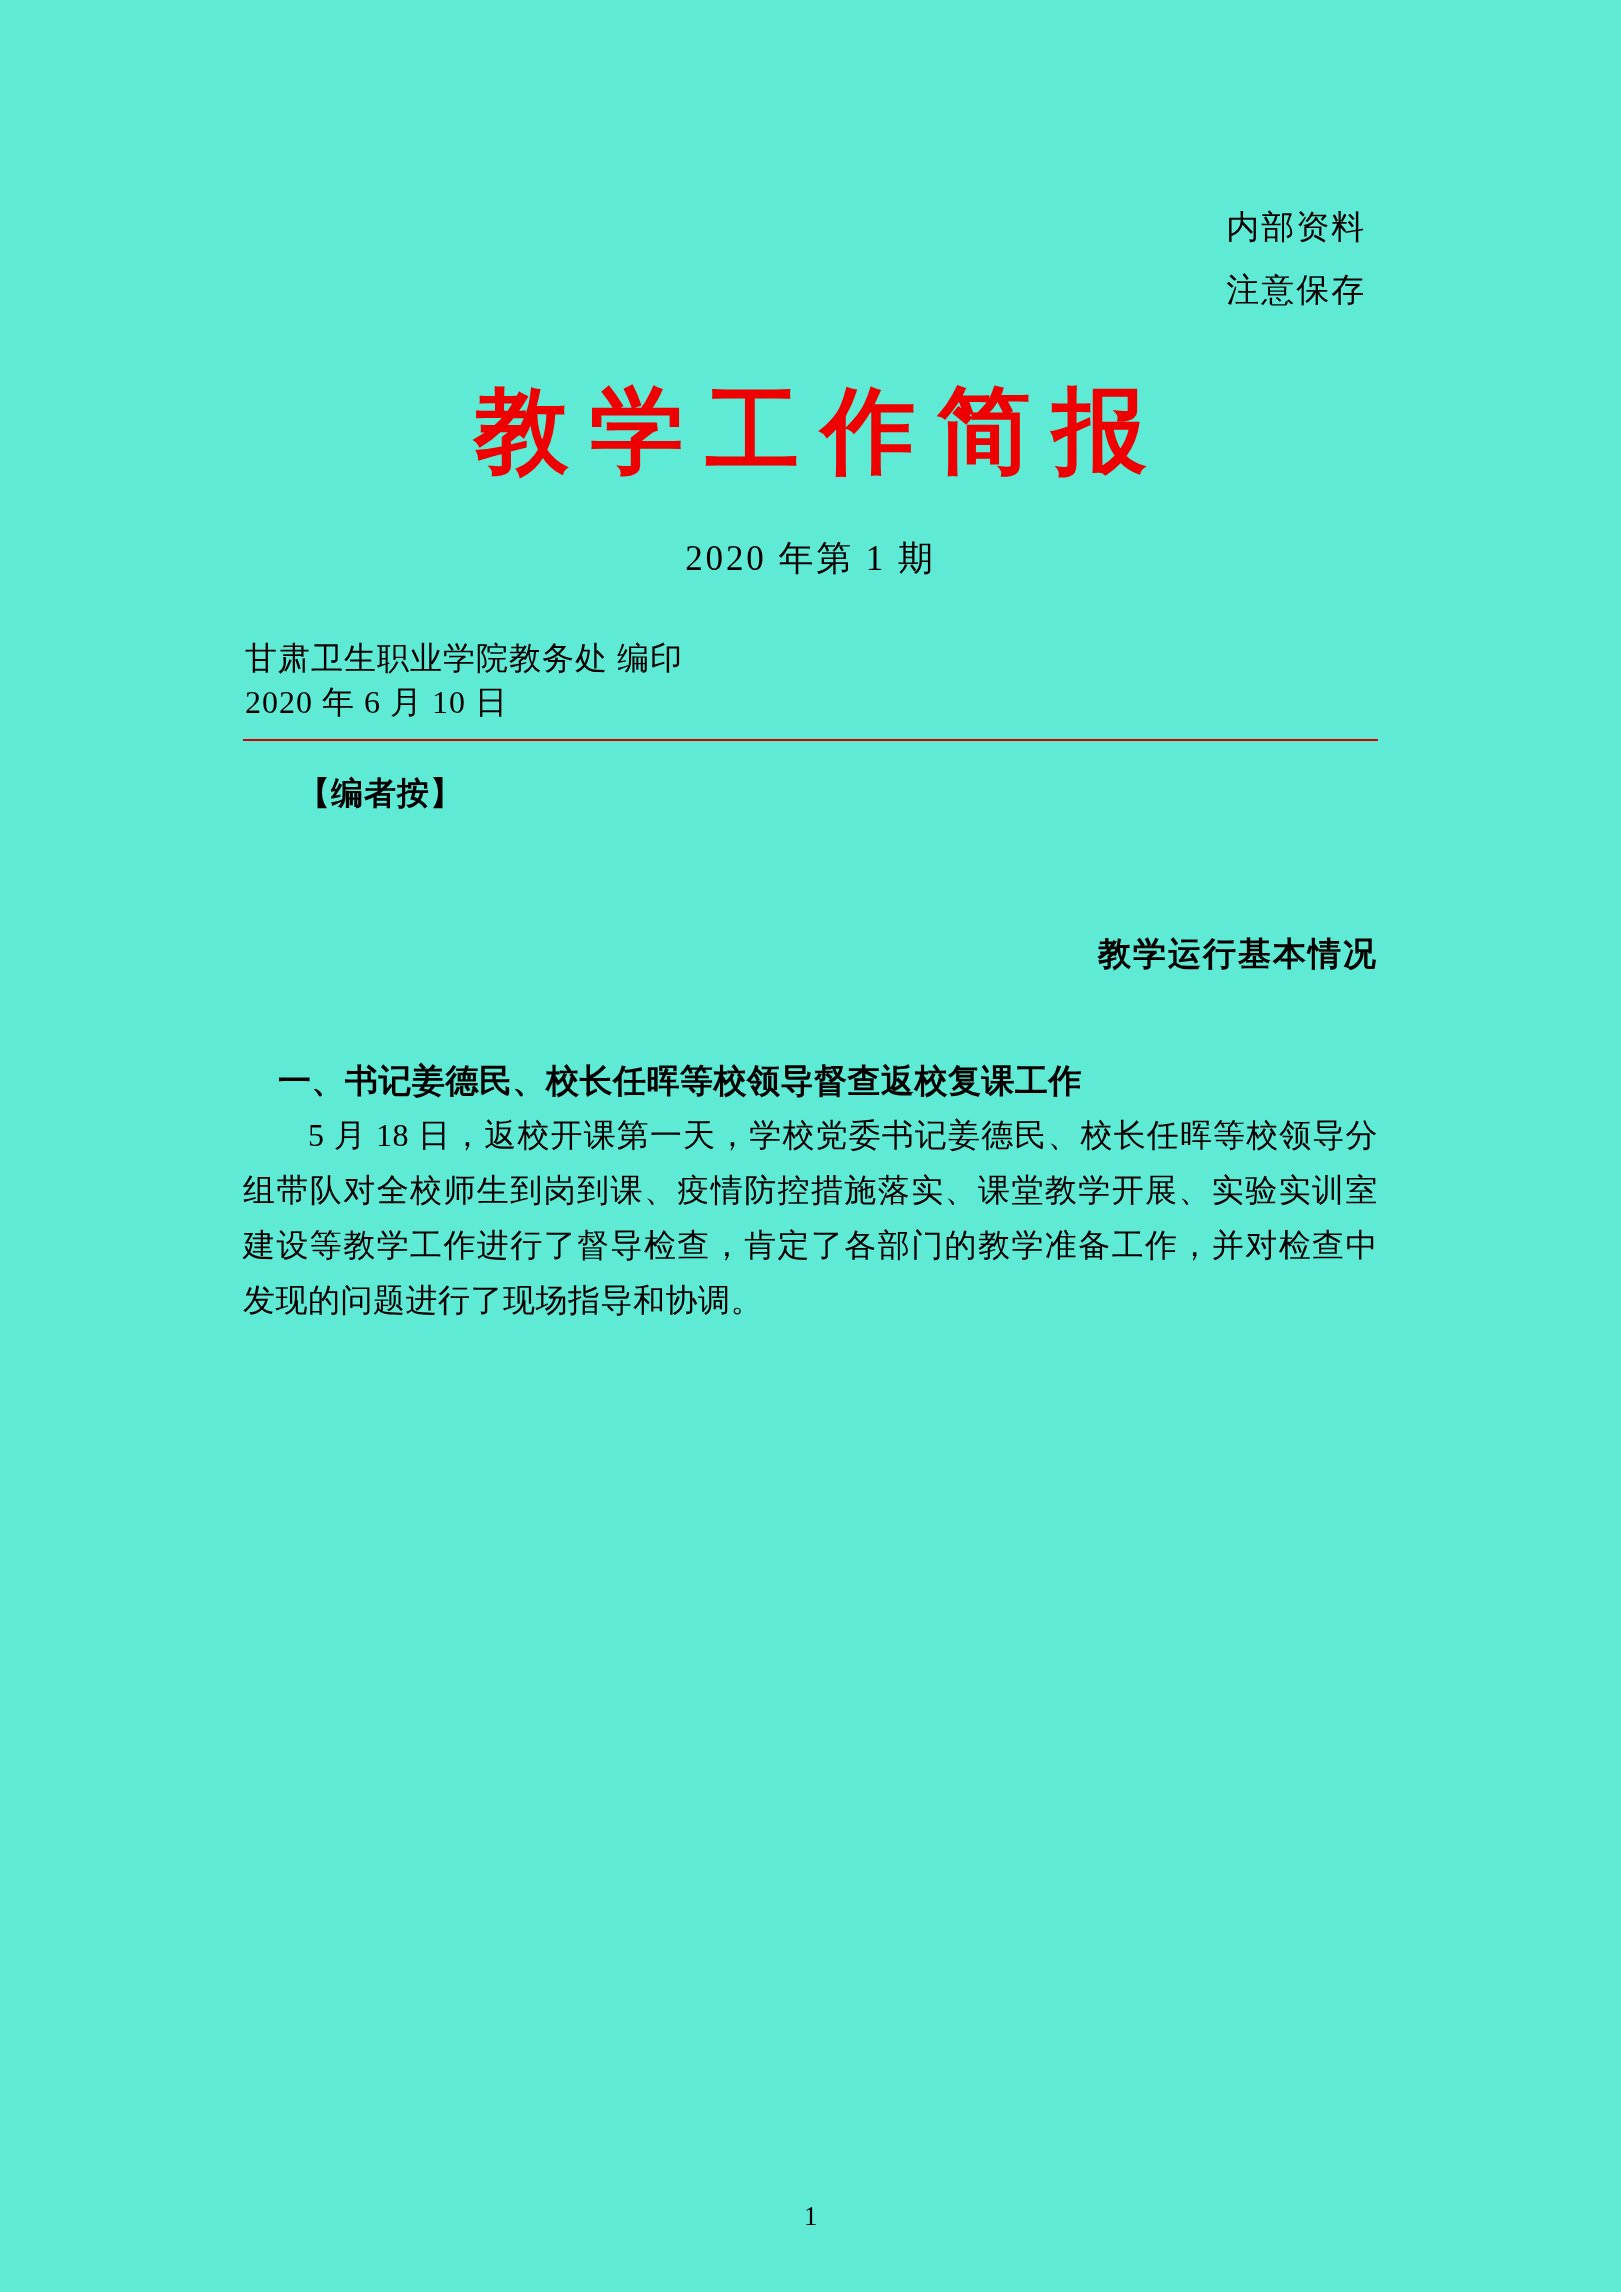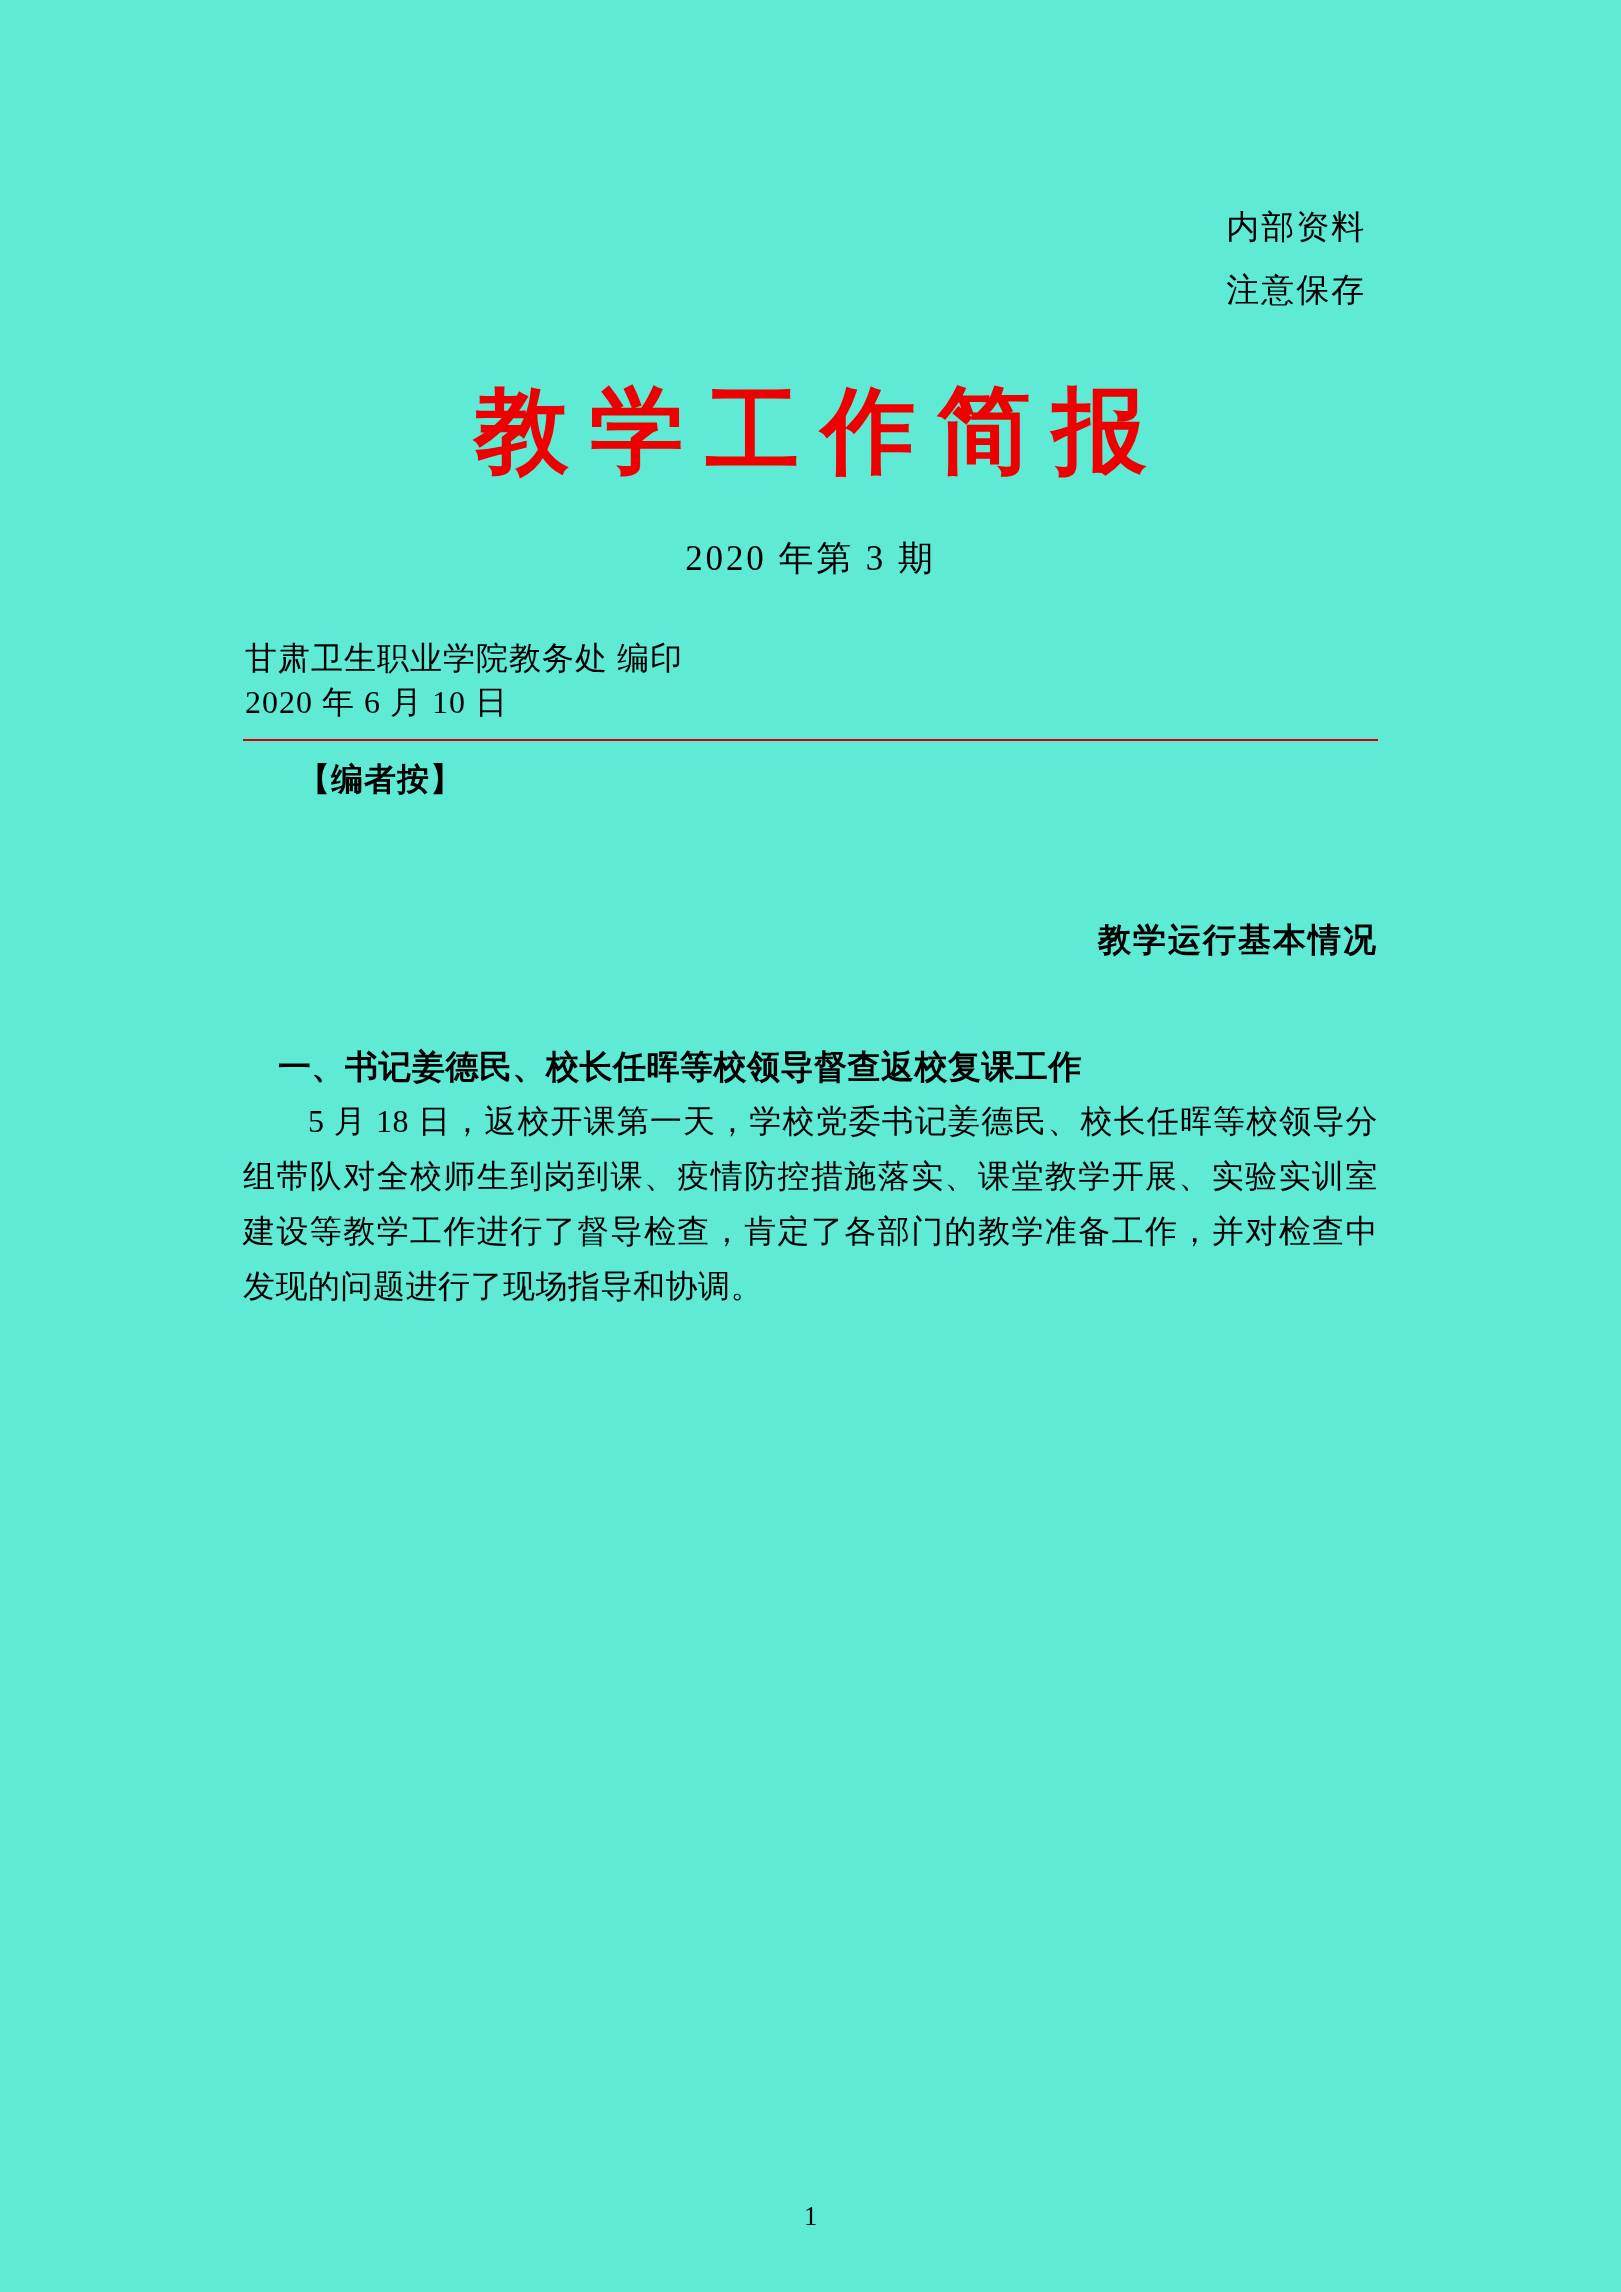--- a/index.html
+++ b/index.html
@@ -77,21 +77,21 @@
 
   .red-rule {
     margin-top: 13.7px;
     border: none;
     border-top: 2.9px solid #d40000;
     height: 0;
     width: 100%;
   }
 
   .section-label {
-    margin-top: 17px;
+    margin-top: 31px;
     font-size: 32px;
     font-weight: bold;
     letter-spacing: 1px;
     padding-left: 55px;
   }
 
   p.body-text {
     font-size: 32px;
     line-height: 1.72;
     text-align: justify;
@@ -134,21 +134,21 @@
 <div class="page">
   <div class="content">
 
     <div class="header-notes">
       <div class="note-line">内部资料</div>
       <div class="note-line">注意保存</div>
     </div>
 
     <div class="masthead">教学工作简报</div>
 
-    <div class="issue-line">2020 年第 3 期</div>
+    <div class="issue-line">2020 年第 1 期</div>
 
     <div class="imprint-row">
       <div>甘肃卫生职业学院教务处 编印</div>
       <div>2020 年 6 月 10 日</div>
     </div>
 
     <hr class="red-rule">
 
     <div class="section-label">【编者按】</div>
 

